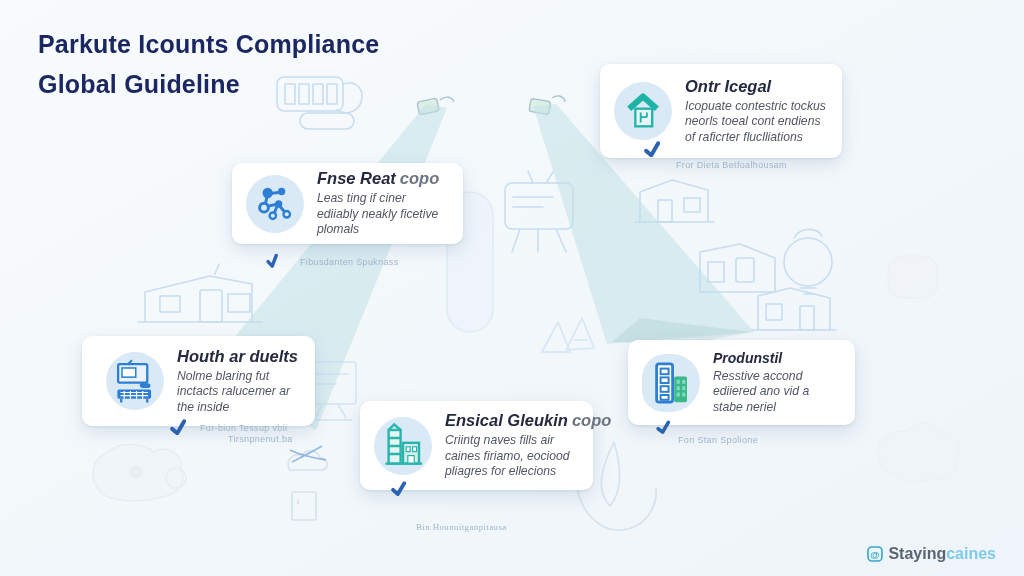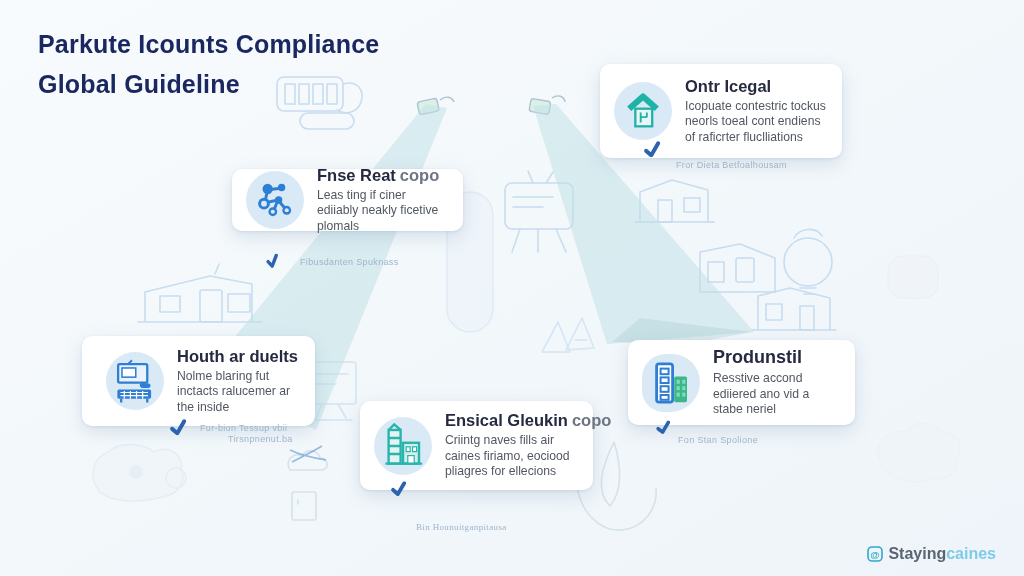--- a/index.html
+++ b/index.html
@@ -4,30 +4,30 @@
 <style>
   html,body{margin:0;padding:0;background:#e8edf2;}
   .stage{position:relative;width:1024px;height:576px;overflow:hidden;
     background:linear-gradient(150deg,#f8fbfd 0%,#f3f8fb 45%,#eef4f9 100%);
     font-family:"Liberation Sans",sans-serif;}
   .bg-svg{position:absolute;left:0;top:0;width:1024px;height:576px;}
   .page-title{position:absolute;left:38px;top:24px;font-size:25px;line-height:40px;
     font-weight:700;color:#1b2760;letter-spacing:.2px;z-index:3;}
   .card{position:absolute;background:#ffffff;border-radius:10px;z-index:2;
     box-shadow:0 6px 18px rgba(110,140,175,.22),0 1px 3px rgba(110,140,175,.18);
-    display:flex;align-items:center;gap:13px;padding:12px 14px;box-sizing:border-box;}
+    display:flex;align-items:center;gap:13px;padding:12px 14px;box-sizing:border-box;font-style:italic;}
   .icon-wrap{width:58px;height:58px;border-radius:50%;background:#d9e9f6;
     display:flex;align-items:center;justify-content:center;flex-shrink:0;}
   .icon-blob{border-radius:46% 54% 58% 42%;}
   .card-text{flex:1;min-width:0;}
   .card-title{font-size:16.5px;font-weight:700;color:#262a40;margin-bottom:3px;white-space:nowrap;}
   .title-suffix{color:#6d7583;font-weight:600;margin-left:4px;}
   .card-body{font-size:12.2px;color:#515762;line-height:1.27;}
   .card-0{left:600px;top:64px;width:242px;height:94px;}
-  .card-1{left:232px;top:169px;width:231px;height:62px;}
+  .card-1{left:232px;top:163px;width:231px;height:81px;}
   .card-2{left:82px;top:336px;width:233px;height:90px;padding-left:24px;}
   .card-3{left:360px;top:401px;width:233px;height:89px;}
   .card-4{left:628px;top:340px;width:227px;height:85px;}
   .check{position:absolute;z-index:2;transform:rotate(-8deg);}
   .check-0{left:644px;top:142px;} .check-1{left:266px;top:254px;}
   .check-2{left:170px;top:420px;} .check-3{left:391px;top:482px;}
   .check-4{left:656px;top:421px;}
   .caption{position:absolute;z-index:2;font-size:9px;color:#9fb4ca;letter-spacing:.35px;}
   .caption-0{left:676px;top:160px;} .caption-1{left:300px;top:257px;}
   .caption-2{left:200px;top:423px;} .caption-2b{left:228px;top:434px;}
@@ -235,21 +235,21 @@
           <rect x="37" y="26" width="4" height="5"></rect>
             <rect x="44" y="26" width="4" height="5"></rect>
           <rect x="37" y="34" width="4" height="5"></rect>
             <rect x="44" y="34" width="4" height="5"></rect>
           <rect x="37" y="42" width="4" height="5"></rect>
             <rect x="44" y="42" width="4" height="5"></rect>
         </g>
       </svg>
     </div>
     <div class="card-text">
-      <div class="card-title" style="font-size:18px"><span>Produnstil</span><span class="title-suffix"></span></div>
+      <div class="card-title" style="font-size:14px"><span>Produnstil</span><span class="title-suffix"></span></div>
       <div class="card-body">Resstive accond ediiered ano vid a stabe neriel</div>
     </div>
   </div>
 
   <svg class="check check-0" width="17" height="15">
       <path d="M2 8 L6.5 13 L15 2" stroke="#2b63b0" stroke-width="4" fill="none" stroke-linecap="round" stroke-linejoin="round"></path>
     </svg>
   <svg class="check check-1" width="13" height="14">
       <path d="M2 7 L5.5 12 L11 2" stroke="#2b63b0" stroke-width="3.4" fill="none" stroke-linecap="round" stroke-linejoin="round"></path>
     </svg>

